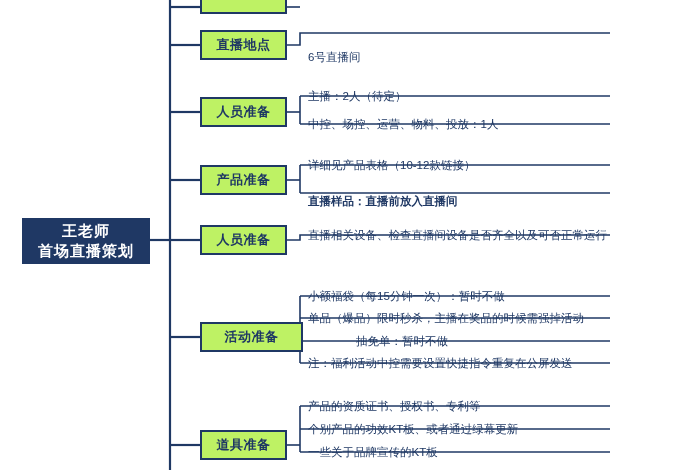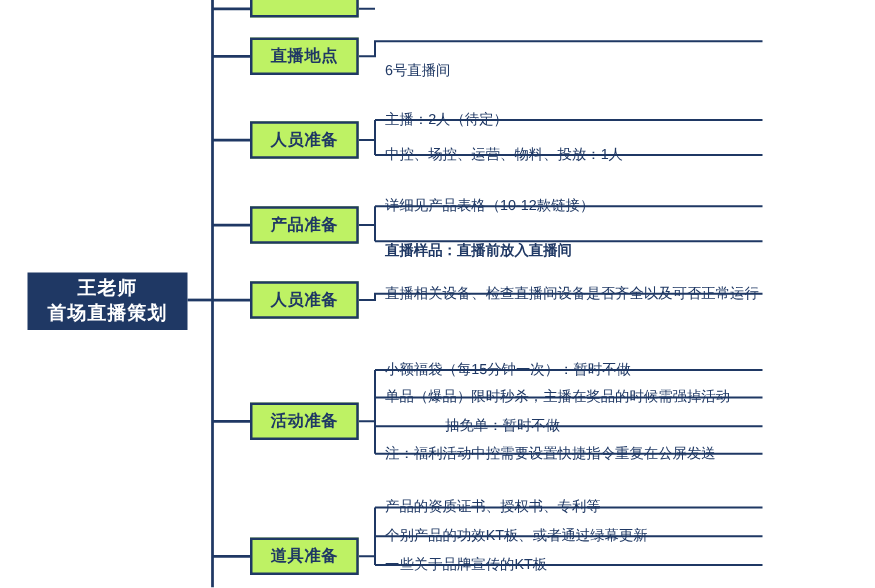--- a/index.html
+++ b/index.html
@@ -138,21 +138,21 @@
     <span>产品准备</span>
   </div>
   <div class="leaf-text" style="left:308px; top:158px;">详细见产品表格（10-12款链接）</div>
   <div class="leaf-text" style="left:308px; top:194px;font-weight:bold;">直播样品：直播前放入直播间</div>
 
   <div class="node branch-node" style="left:200px; top:225px; width:87px; height:30px;">
     <span>人员准备</span>
   </div>
   <div class="leaf-text" style="left:308px; top:228px;">直播相关设备、检查直播间设备是否齐全以及可否正常运行</div>
 
-  <div class="node branch-node" style="left:200px; top:322px; width:87px; height:30px;">
+  <div class="node branch-node" style="left:200px; top:322px; width:103px; height:30px;">
     <span>活动准备</span>
   </div>
   <div class="leaf-text" style="left:308px; top:289px;">小额福袋（每15分钟一次）：暂时不做</div>
   <div class="leaf-text" style="left:308px; top:311px;">单品（爆品）限时秒杀，主播在奖品的时候需强掉活动</div>
   <div class="leaf-text" style="left:308px; top:334px;margin-left:48px;">抽免单：暂时不做</div>
   <div class="leaf-text" style="left:308px; top:356px;">注：福利活动中控需要设置快捷指令重复在公屏发送</div>
 
   <div class="node branch-node" style="left:200px; top:430px; width:87px; height:30px;">
     <span>道具准备</span>
   </div>

